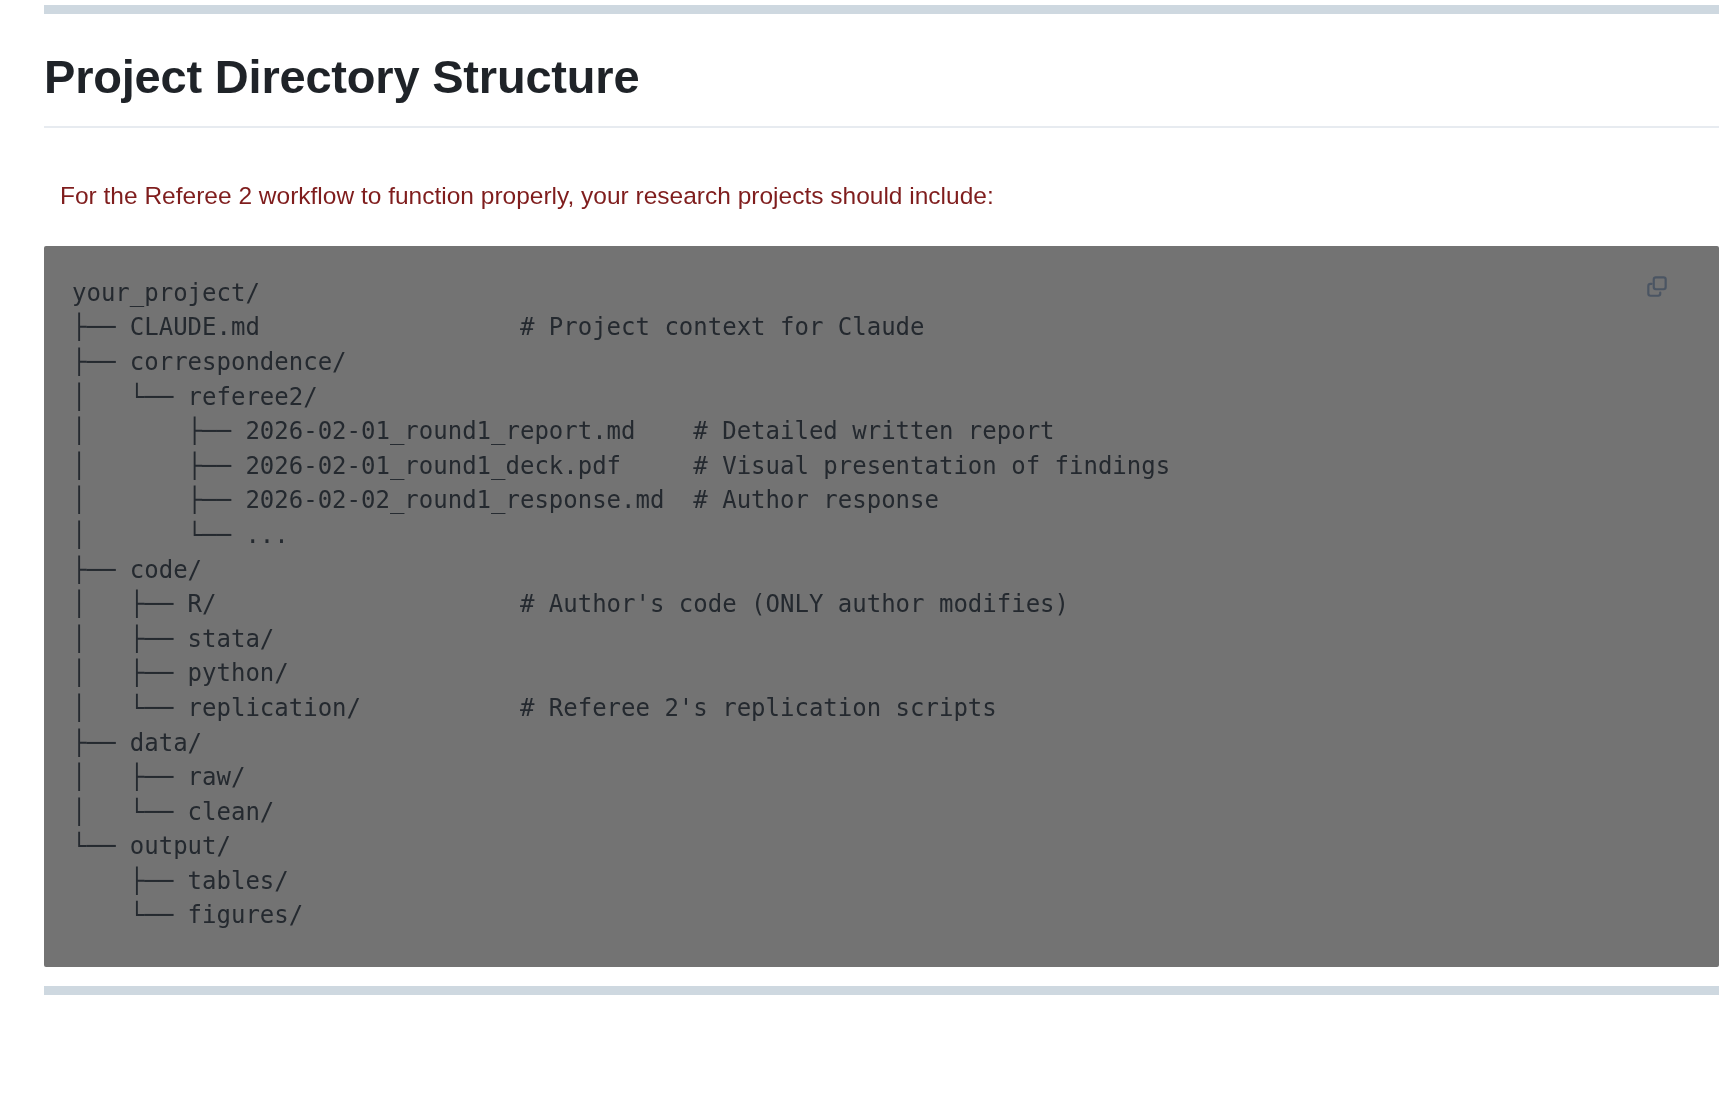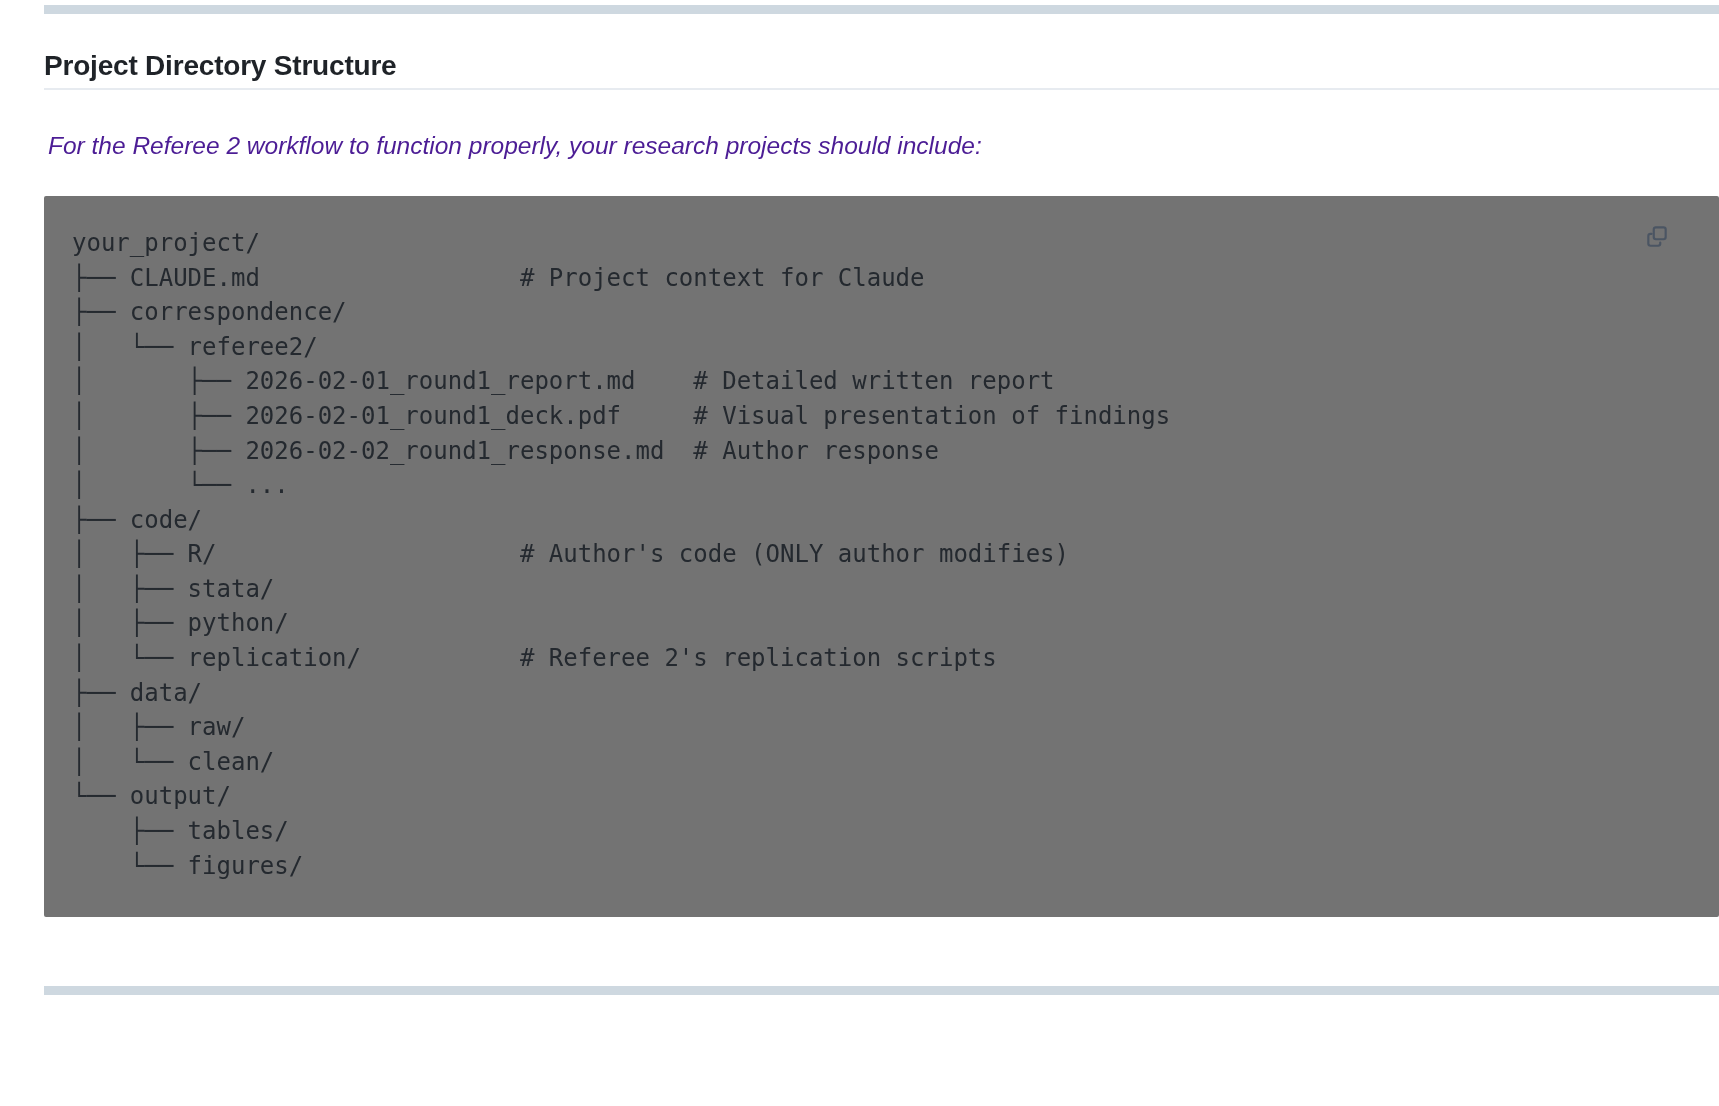--- a/index.html
+++ b/index.html
@@ -37,43 +37,42 @@
 
   .content {
     position: absolute;
     left: 44px;
     top: 50px;
     right: 0;
   }
 
   h1.page-title {
     font-family: "Liberation Sans", sans-serif;
-    font-size: 28px;
+    font-size: 47px;
     line-height: 1.15;
     font-weight: 700;
     letter-spacing: -0.2px;
     color: #1f2328;
     margin: 0;
-    padding: 0 0 6px 0;
+    padding: 0 0 22px 0;
   }
 
   .title-underline {
     height: 2px;
     background: #e7ebf0;
     margin: 0 0 0 0;
     width: 1675px;
   }
 
   p.intro {
     font-size: 24.5px;
     line-height: 1.5;
-    color: #4c1d95;
-    margin: 4px;
+    color: #7f1d1d;
+    margin: 16px;
     padding: 34px 0 0 0;
-    font-style: italic;
   }
 
   .code-block {
     position: relative;
     margin-top: 31px;
     background: #737373;
     border-radius: 2px;
     width: 1675px;
     box-sizing: border-box;
     padding: 30px 0 34px 28px;

